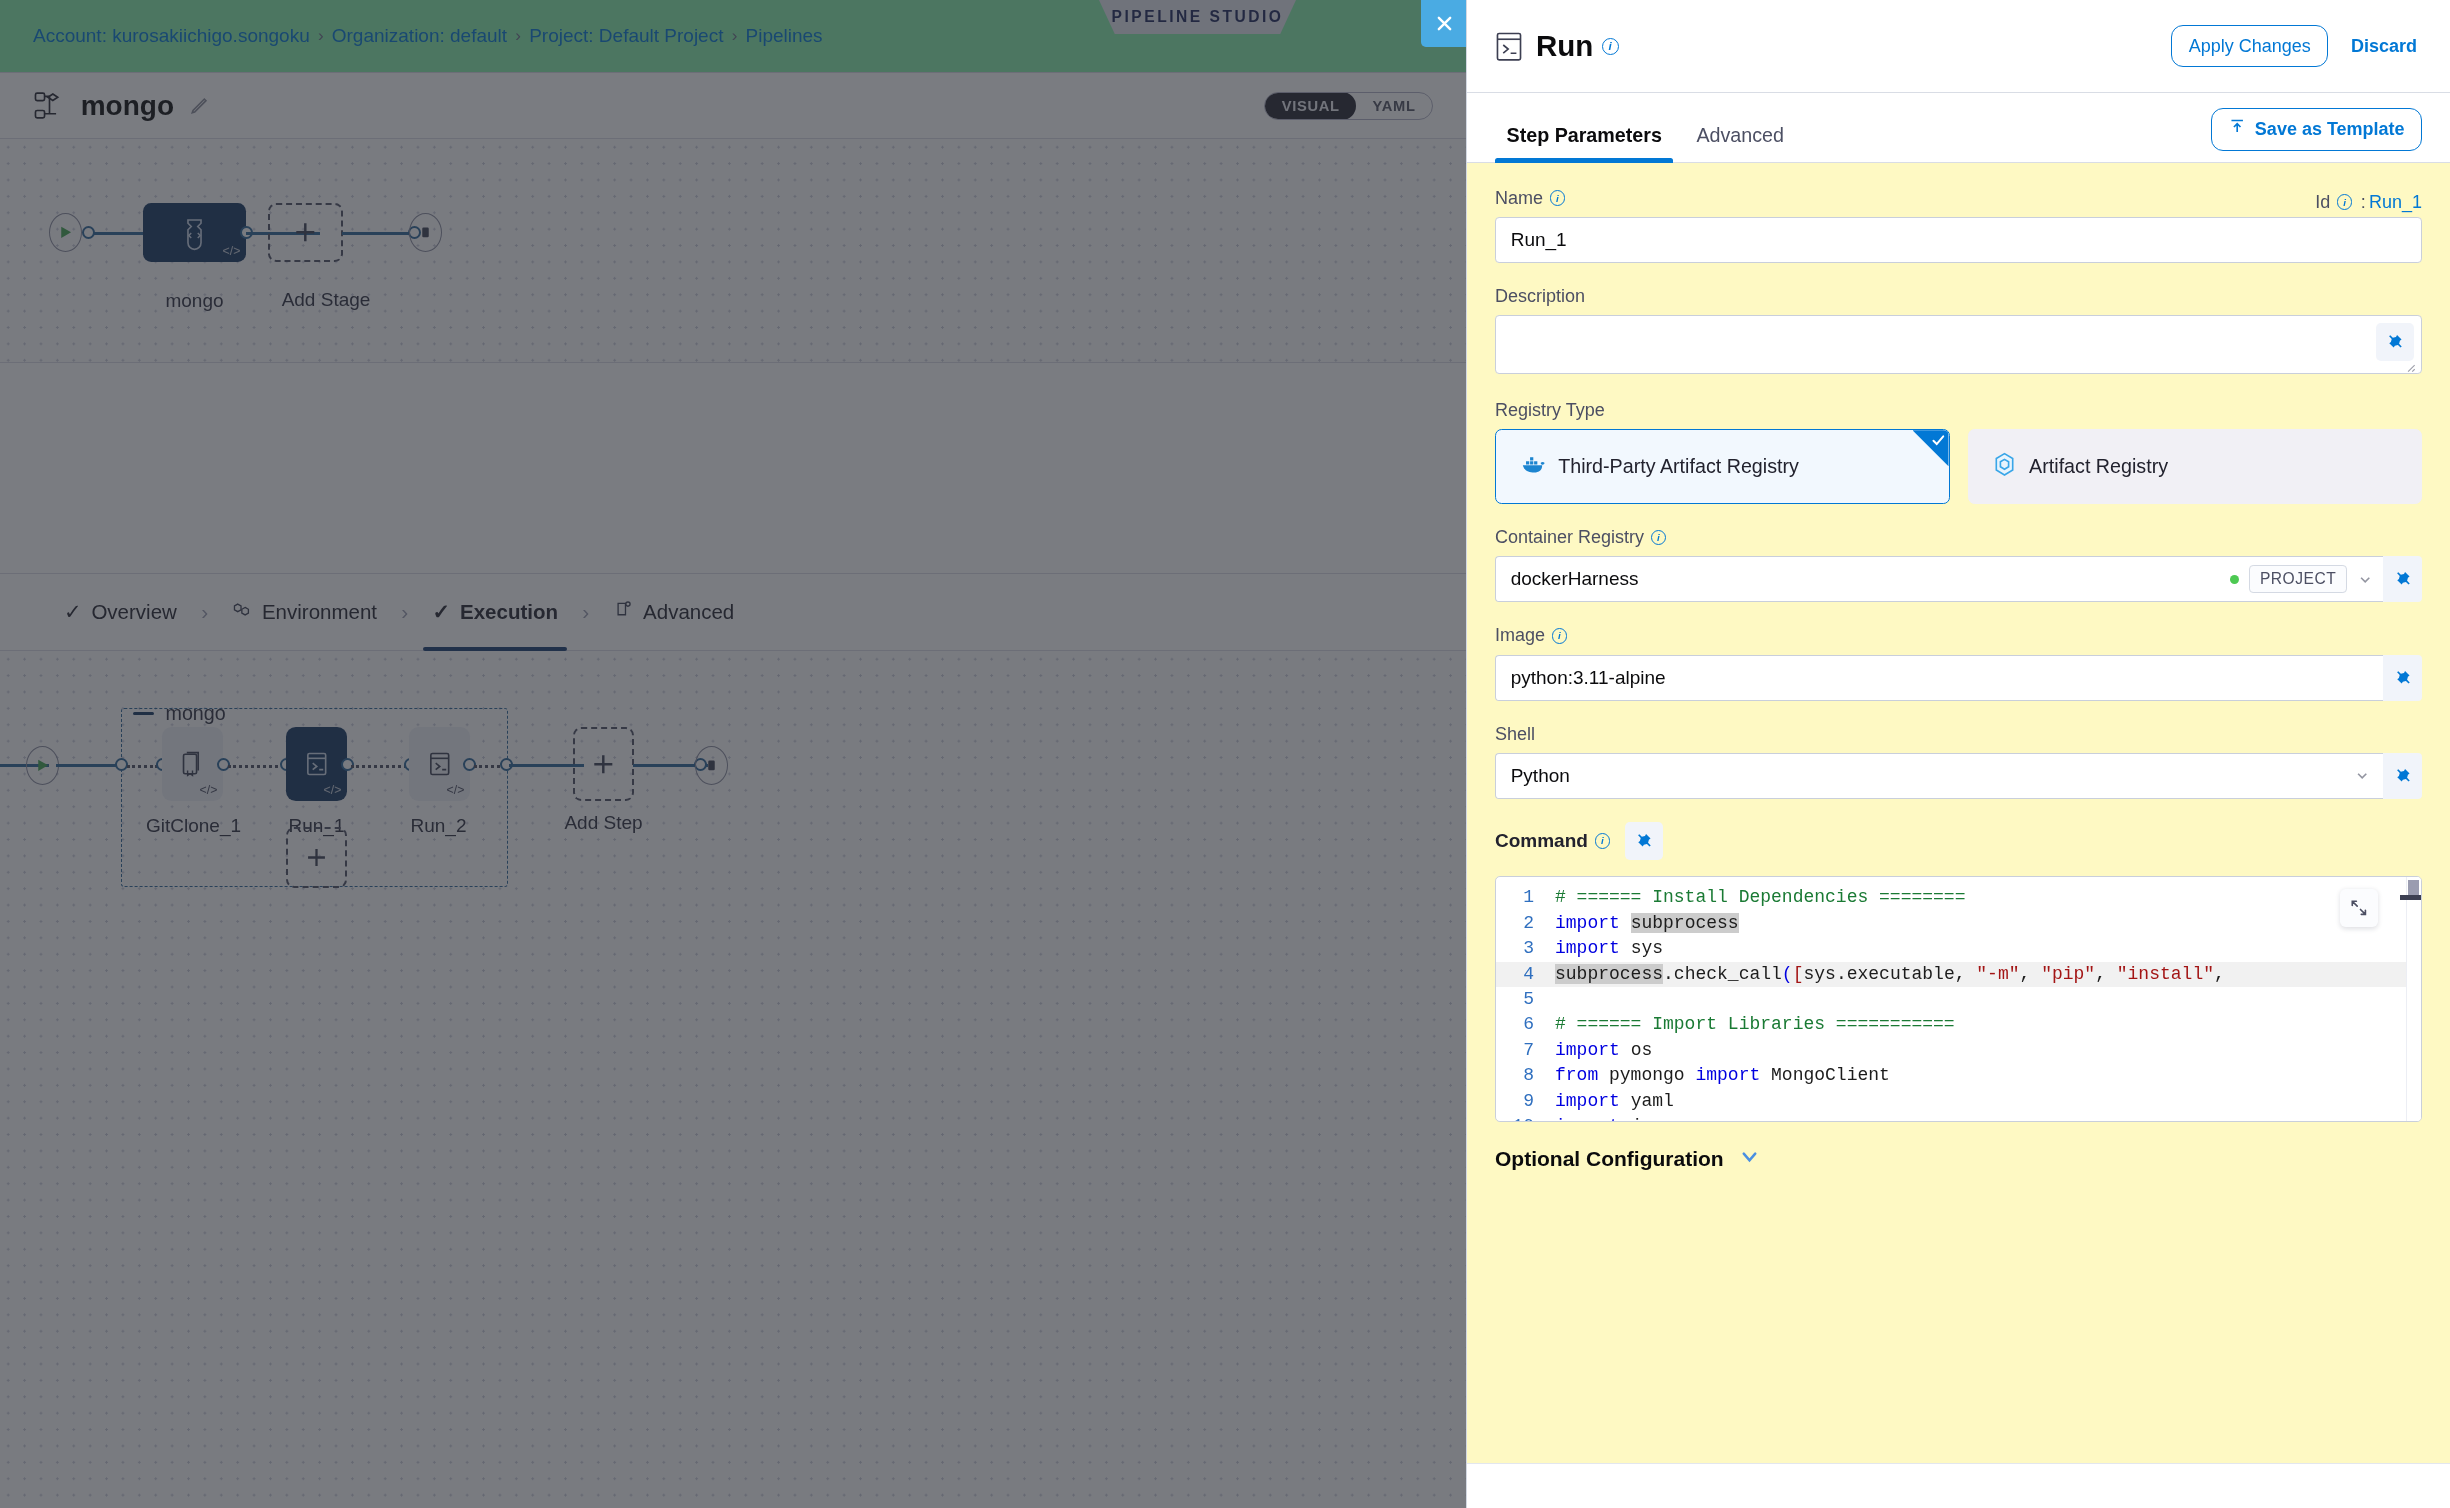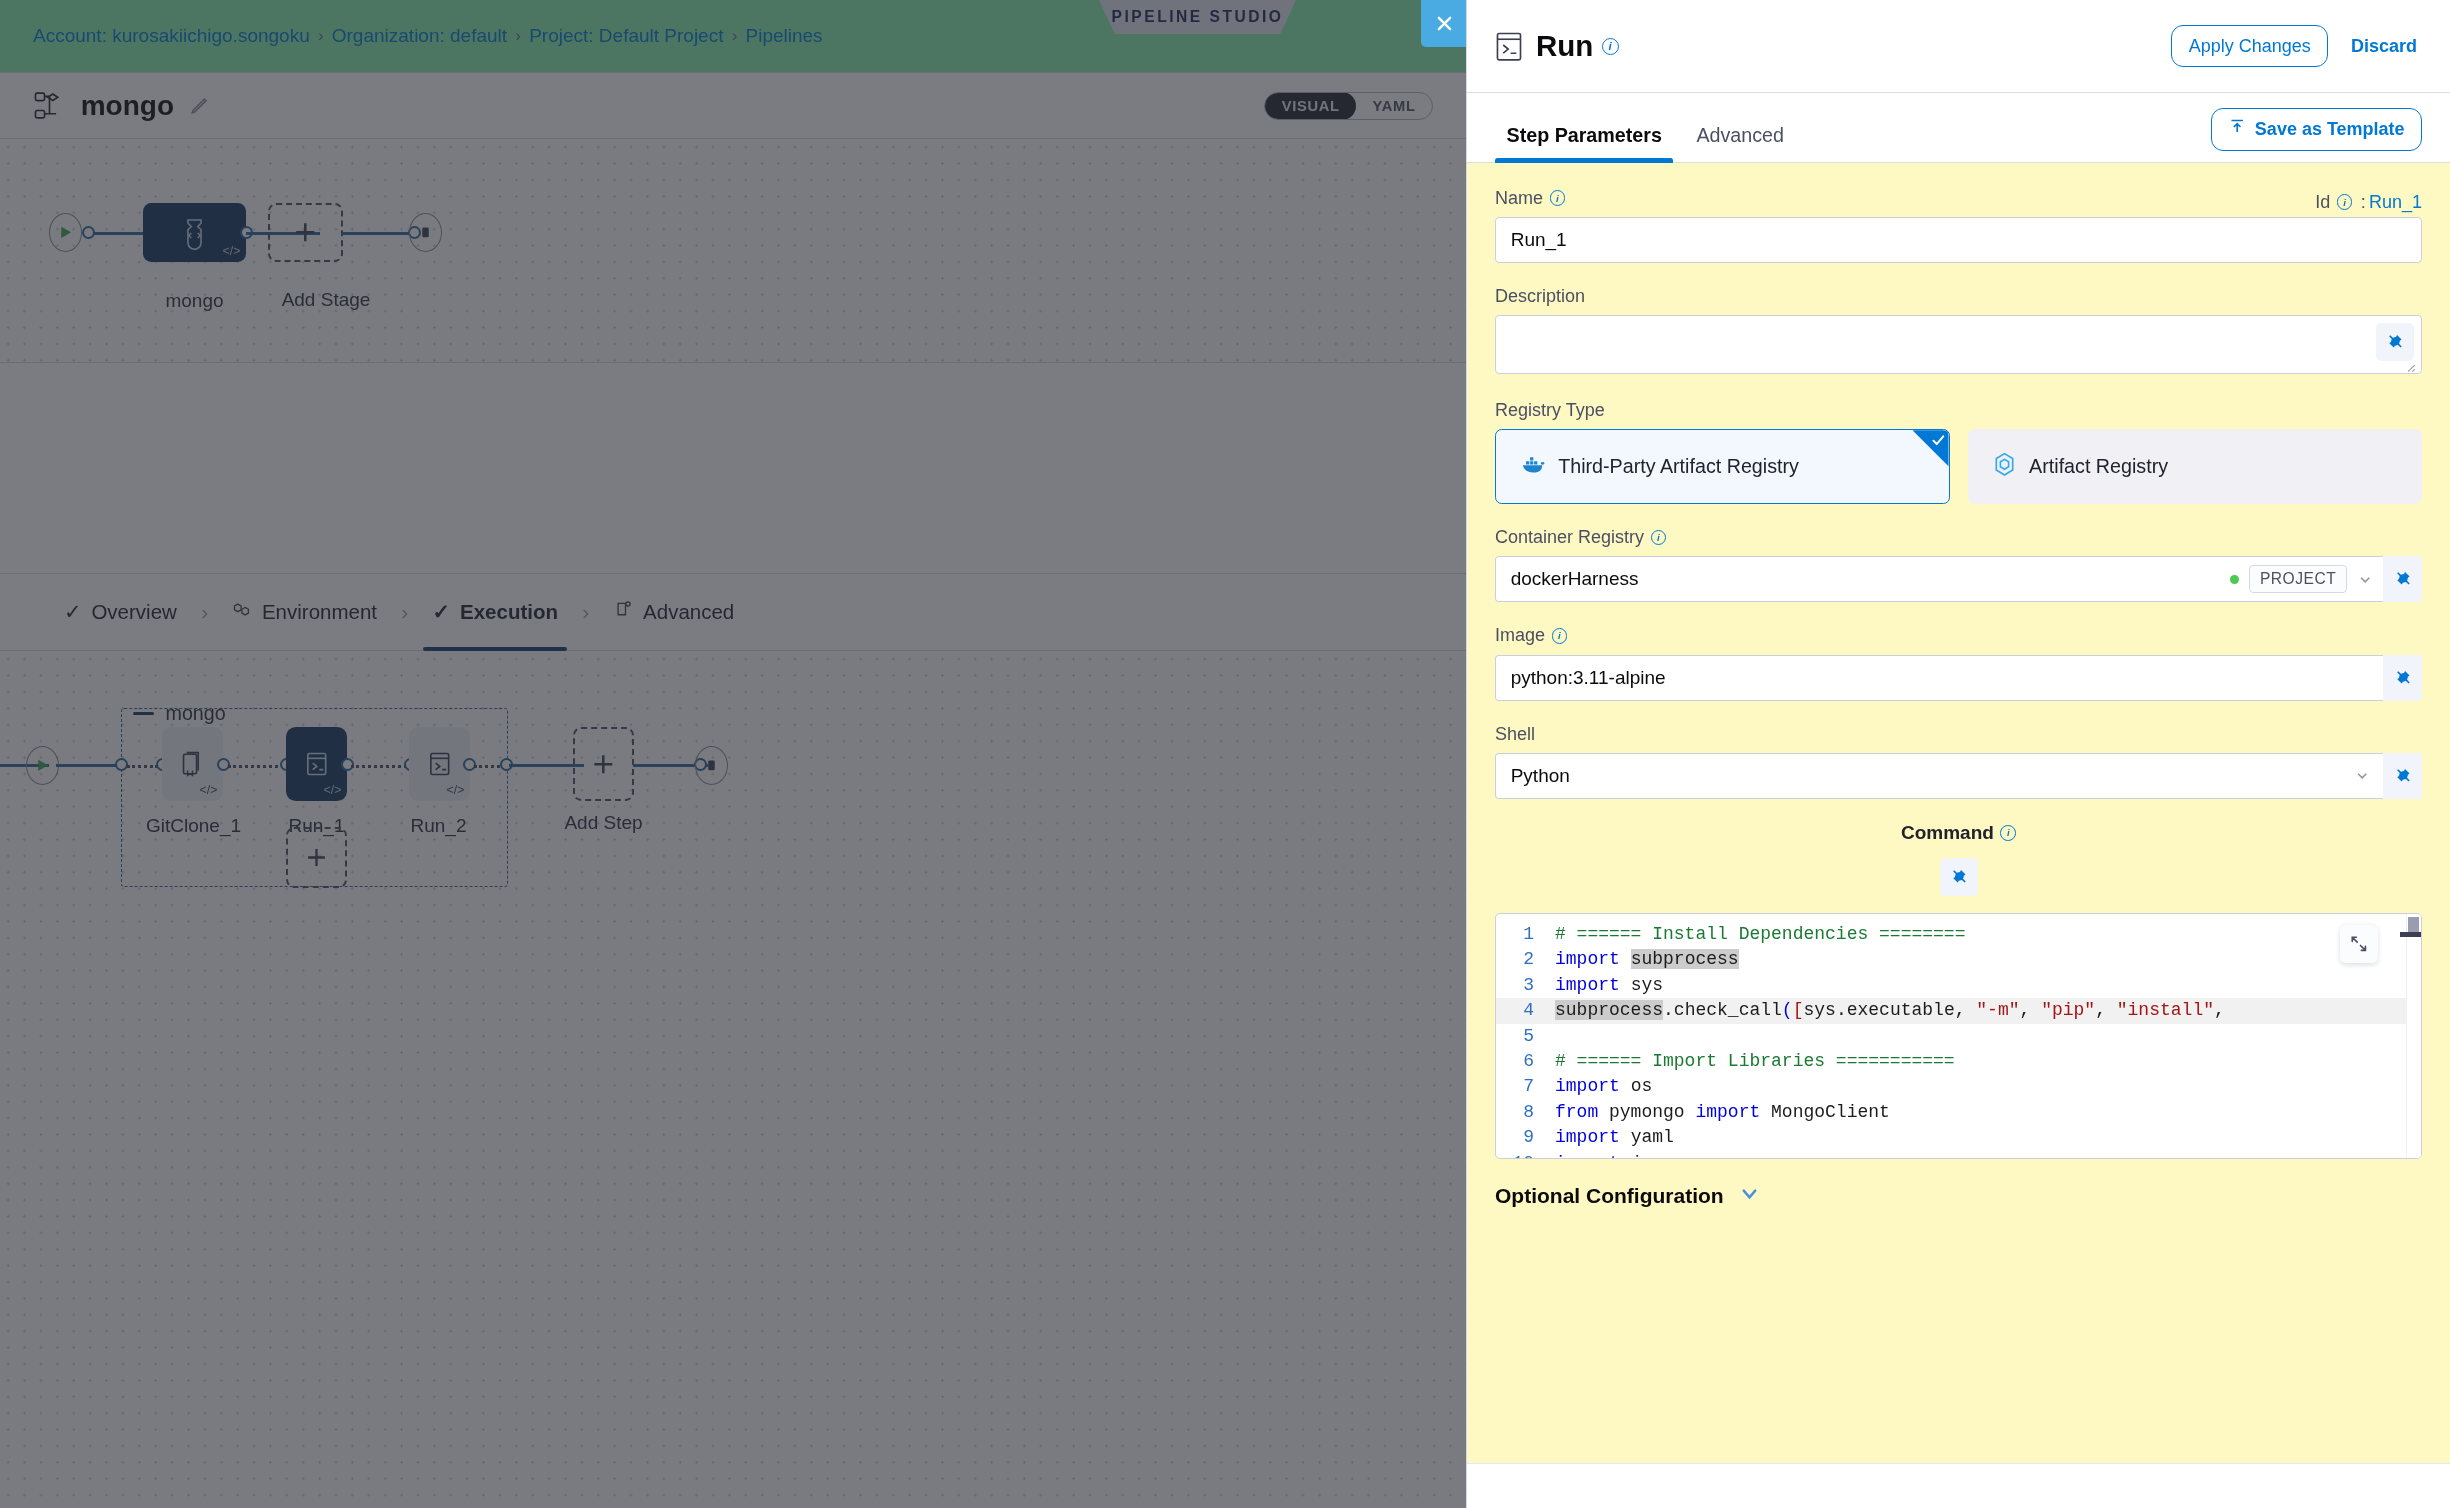--- a/index.html
+++ b/index.html
@@ -287,21 +287,21 @@
     position:absolute; right:-4.9px; top:18px; width:26px; height:4.9px; background:#3c3f52;
   }
   .optional {
     display:flex; align-items:center; gap:14.7px; font-size:21px;
     font-weight:700; color:#0b0b0d; cursor:pointer;
   }
   .panel-foot {
     height:45px; background:#fff; border-top:0.8px solid #e3e7ee; flex:0 0 auto;
   }
   .mb28 { margin-bottom:23px; }
-  .mb20 { margin-bottom:16.4px;flex-direction:column; }
+  .mb20 { margin-bottom:16.4px; }
 </style>
 </head>
 <body>
 
 <div id="root">
 
   <div class="studio">
 
     <div class="breadcrumb-bar">
       <div class="crumbs">

